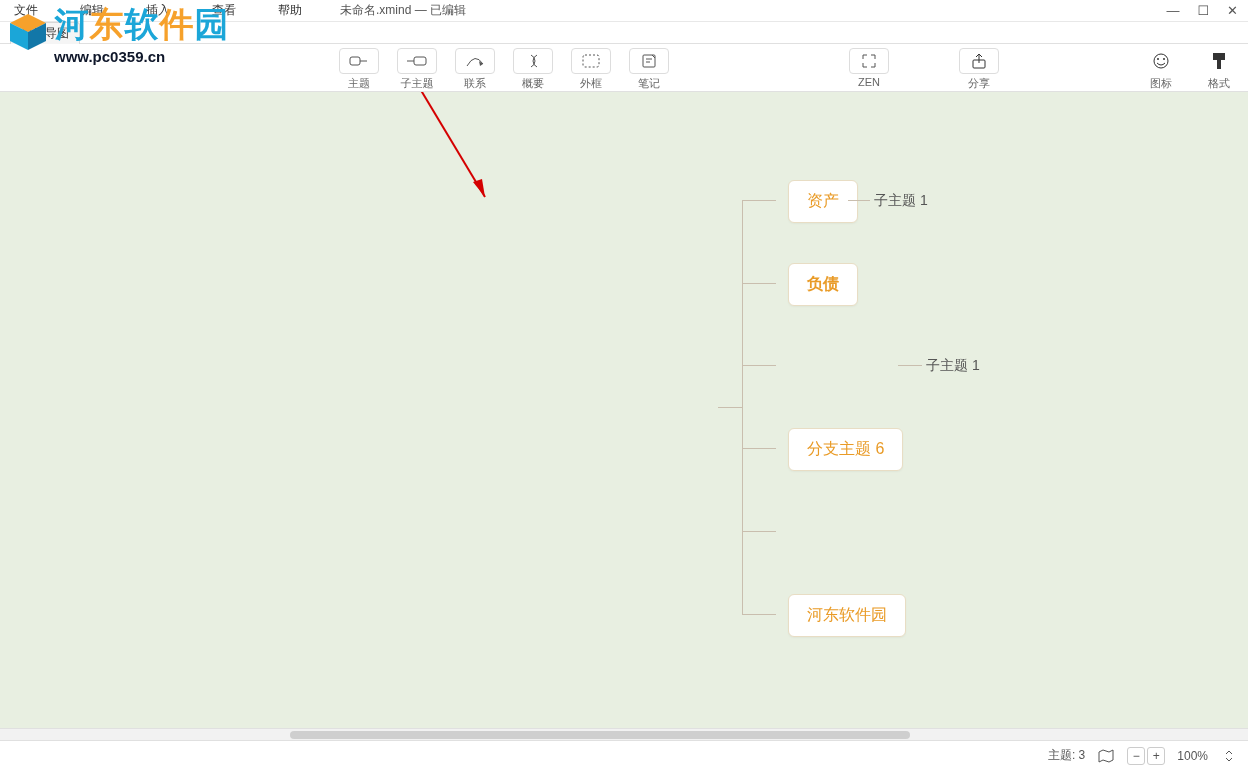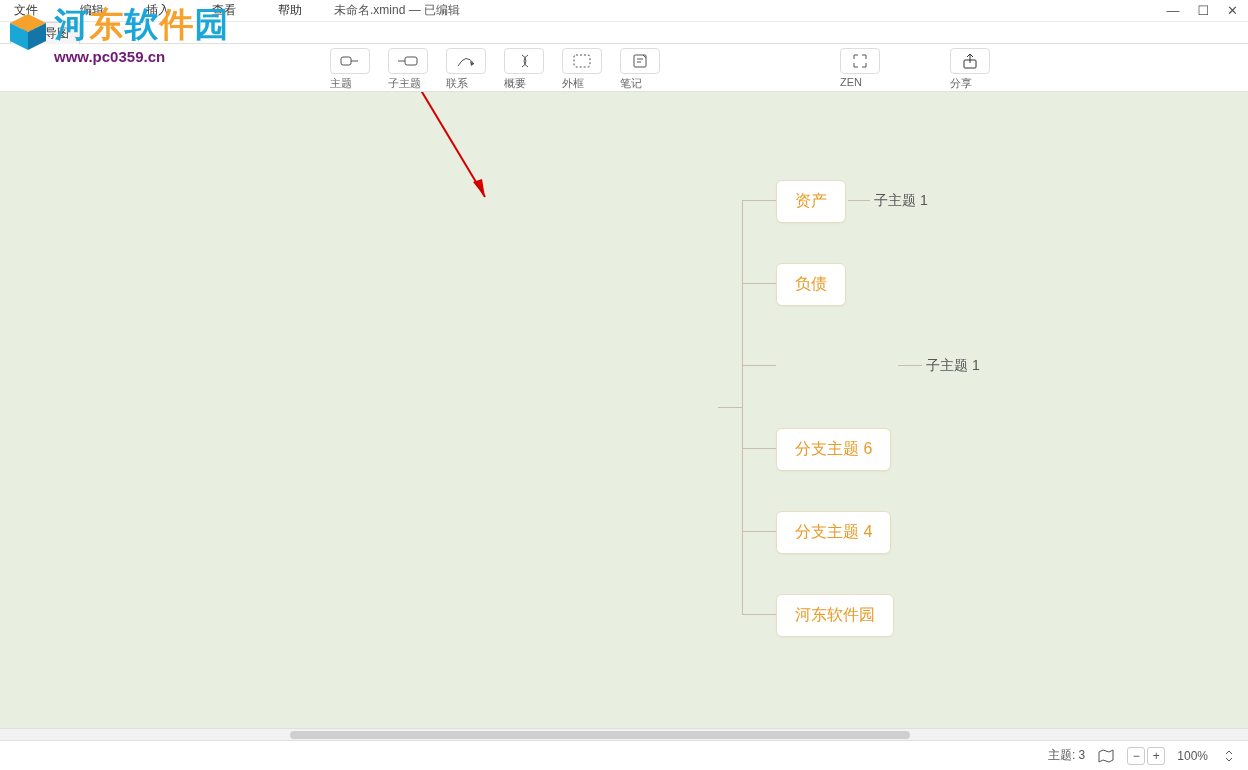--- a/index.html
+++ b/index.html
@@ -1,53 +1,53 @@
 <!DOCTYPE html>
 <html><head>
 <meta charset="utf-8">
 <style>
 * { box-sizing: border-box; margin: 0; padding: 0; font-family: "Microsoft YaHei", "PingFang SC", sans-serif; }
 html, body { width: 1248px; height: 770px; overflow: hidden; background: #fff; }
 
 .menubar { height: 22px; display: flex; align-items: center; padding: 0 4px; font-size: 12px; color: #333; border-bottom: 1px solid #e8e8e8; gap: 22px; }
 .menubar .menu-item { padding: 0 10px; cursor: default; }
-.menubar .title { color: #555; }
+.menubar .title { margin-left: 6px; color: #555; }
 .menubar .win-controls { margin-left: auto; display: flex; gap: 18px; padding-right: 6px; color: #555; font-size: 13px; }
 
 .tabbar { height: 22px; display: flex; align-items: center; padding-left: 10px; font-size: 12px; border-bottom: 1px solid #e0e0e0; }
 .tabbar .tab { padding: 2px 10px; background: #f5f5f5; border: 1px solid #d8d8d8; border-bottom: none; border-radius: 3px 3px 0 0; color: #333; }
 
 .toolbar { height: 48px; position: relative; border-bottom: 1px solid #e0e0e0; }
 .tool-group { position: absolute; top: 4px; display: flex; }
-.tool-btn { display: flex; flex-direction: column; justify-content: flex-start; width: 58px; cursor: pointer; }
+.tool-btn { display: flex; flex-direction: column; align-items: center; justify-content: flex-start; width: 58px; cursor: pointer; }
 .tool-btn .icon-box { width: 40px; height: 26px; border: 1px solid #ddd; border-radius: 4px; display: flex; align-items: center; justify-content: center; background: #fff; }
 .tool-btn .icon-box.noborder { border: none; }
 .tool-btn .tlabel { font-size: 11px; color: #666; margin-top: 2px; }
 .tool-btn svg { display:block; }
 
 .canvas-wrap { position: absolute; left: 0; top: 92px; width: 1248px; height: 648px; overflow: hidden; }
 .canvas { position: absolute; left: 0; top: 0; width: 1248px; height: 648px; background: #e8efe1; }
 
 .arrow { position: absolute; pointer-events: none; }
 
-.node { position: absolute; background: #fff; border: 1px solid #e8ddc4; border-radius: 6px; padding: 10px 18px; color: #e99b27; font-size: 16px; text-align: center; white-space: nowrap; box-shadow: 0 1px 2px rgba(0,0,0,0.04);}
+.node { position: absolute; background: #fff; border: 1px solid #e8ddc4; border-radius: 6px; padding: 10px 18px; color: #e99b27; font-size: 16px; text-align: center; white-space: nowrap; box-shadow: 0 1px 2px rgba(0,0,0,0.04); margin-left: 12px;}
 .node.central { font-size: 22px; padding: 18px 34px; border-radius: 8px; border-color: #e3d8bd; }
 .subtext { position: absolute; font-size: 14px; color: #555; white-space: nowrap; }
 
 .hscroll { position: absolute; left: 0; bottom: 0; width: 1248px; height: 12px; background: #f2f2f2; border-top: 1px solid #e0e0e0; }
 .hscroll .thumb { position: absolute; left: 290px; top: 2px; width: 620px; height: 8px; background: #cfcfcf; border-radius: 4px; }
 
 .statusbar { position: absolute; left: 0; bottom: 0; height: 30px; width: 1248px; border-top: 1px solid #e0e0e0; display: flex; align-items: center; justify-content: flex-end; gap: 12px; padding: 0 10px; font-size: 12px; color: #555; background: #fff; }
 .statusbar .sicon { width: 18px; height: 18px; display:flex; align-items:center; justify-content:center; }
 .statusbar .zoom-btns { display:flex; align-items:center; gap:2px; }
 .statusbar .zbtn { width:18px; height:18px; border:1px solid #ccc; border-radius:3px; display:flex; align-items:center; justify-content:center; cursor:pointer; font-size:12px; }
 
 .watermark { position: absolute; left: 6px; top: 2px; pointer-events:none; z-index: 50; }
 .wm-text1 { font-size: 34px; font-weight: bold; letter-spacing: 1px; }
-.wm-text2 { font-size: 15px; font-weight: bold; color: #701a75; margin-left: 48px; margin-top:-4px;}
+.wm-text2 { font-size: 15px; font-weight: bold; color: #0f172a; margin-left: 48px; margin-top:-4px;}
 .wm-cube { display:inline-block; vertical-align:middle; }
 
 .hline { position:absolute; height:1px; background:#c9beae; }
 .vline { position:absolute; width:1px; background:#c9beae; }
 .short-h { position:absolute; width:20px; height:1px; background:#c9beae; }
 </style>
 </head>
 <body>
 
 <div class="watermark">
@@ -156,20 +156,42 @@
       <div class="icon-box">
           <svg width="16" height="16">
             <rect x="2" y="7" width="12" height="8" rx="1" fill="none" stroke="#333"></rect>
             <path d="M8 10 L8 1 M5 4 L8 1 L11 4" fill="none" stroke="#333"></path>
           </svg>
         </div>
       <div class="tlabel">分享</div>
     </div>
   </div>
 
+  <div class="tool-group" style="left:1132px;">
+    <div class="tool-btn">
+      <div class="icon-box noborder">
+          <svg width="18" height="18">
+            <circle cx="9" cy="9" r="7" fill="none" stroke="#333"></circle>
+            <circle cx="6" cy="7" r="1" fill="#333"></circle>
+            <circle cx="12" cy="7" r="1" fill="#333"></circle>
+            <path d="M5 11 Q9 15 13 11" fill="none" stroke="#333"></path>
+          </svg>
+        </div>
+      <div class="tlabel">图标</div>
+    </div>
+    <div class="tool-btn">
+      <div class="icon-box noborder">
+          <svg width="16" height="18">
+            <rect x="2" y="1" width="12" height="7" fill="#333"></rect>
+            <rect x="6" y="8" width="4" height="9" fill="#333"></rect>
+          </svg>
+        </div>
+      <div class="tlabel">格式</div>
+    </div>
+  </div>
 </div>
 
 <div class="canvas-wrap">
   <div class="canvas">
 
     <svg class="arrow" style="left:390px; top:-20px;" width="110" height="140">
       <line x1="20" y1="0" x2="95" y2="125" stroke="#d40000" stroke-width="2"></line>
       <polygon points="95,125 83,110 92,107" fill="#d40000"></polygon>
     </svg>
 
@@ -180,27 +202,26 @@
     <div class="short-h" style="left:742px; top:191px; width:34px;"></div>
     <div class="short-h" style="left:742px; top:273px; width:34px;"></div>
     <div class="short-h" style="left:742px; top:356px; width:34px;"></div>
     <div class="short-h" style="left:742px; top:439px; width:34px;"></div>
     <div class="short-h" style="left:742px; top:522px; width:34px;"></div>
 
     <div class="node" style="left:776px; top:88px;">资产</div>
     <div class="subtext" style="left:874px; top:100px;">子主题 1</div>
     <div class="short-h" style="left:848px; top:108px; width:22px;"></div>
 
-    <div class="node" style="left:776px; top:171px;">负债</div>
+    <div class="node" style="left:776px; top:171px;font-weight:bold;">负债</div>
 
     <div class="subtext" style="left:926px; top:265px;">子主题 1</div>
     <div class="short-h" style="left:898px; top:273px; width:24px;"></div>
 
     <div class="node" style="left:776px; top:336px;text-align:center;">分支主题 6</div>
-    <div class="node" style="left:776px; top:419px;">分支主题 4</div>
     <div class="node" style="left:776px; top:502px;">河东软件园</div>
 
     <div class="hscroll">
       <div class="thumb"></div>
     </div>
   </div>
 </div>
 
 <div class="statusbar">
   <span>主题: 3</span>

